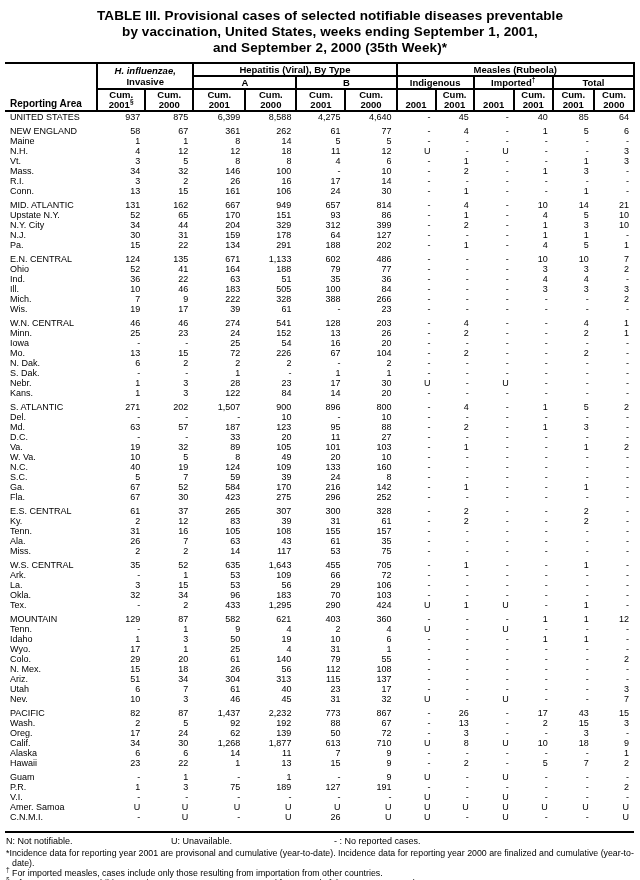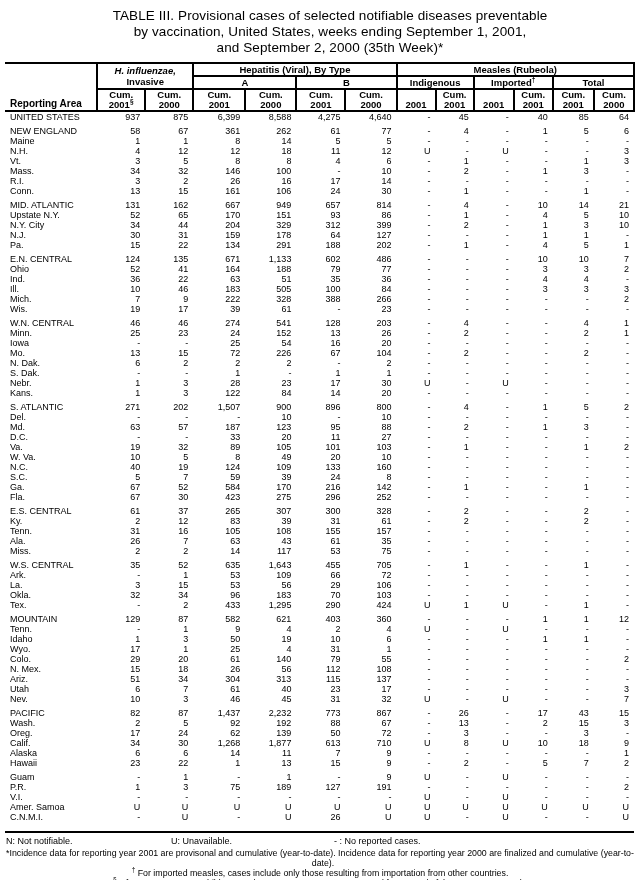--- a/index.html
+++ b/index.html
@@ -7,21 +7,21 @@
     padding: 0;
     width: 640px;
     height: 880px;
     background: #ffffff;
     overflow: hidden;
     font-family: "Liberation Sans", sans-serif;
     color: #000;
   }
   .title {
     text-align: center;
-    font-weight: normal;
+    font-weight: bold;
     font-size: 13.5px;
     line-height: 16px;
     padding-top: 8px;
     letter-spacing: 0.1px;
     padding-left: 20px;
   }
   table.main {
     border-collapse: collapse;
     table-layout: fixed;
     width: 630px;
@@ -74,21 +74,20 @@
   .legend span:nth-child(1) { width: 125px; }
   .legend span:nth-child(2) { width: 123px; }
   .footnotes {
     margin: 1px 6px 0 6px;
     font-size: 8.8px;
     line-height: 10px;
   }
   .footnotes div {
     padding-left: 6px;
     text-indent: -6px;
-    text-align: center;
   }
 </style>
 </head>
 <body>
 
 <div class="title">
   <div>TABLE III. Provisional cases of selected notifiable diseases preventable</div>
   <div>by vaccination, United States, weeks ending September 1, 2001,</div>
   <div>and September 2, 2000 (35th Week)*</div>
 </div>

